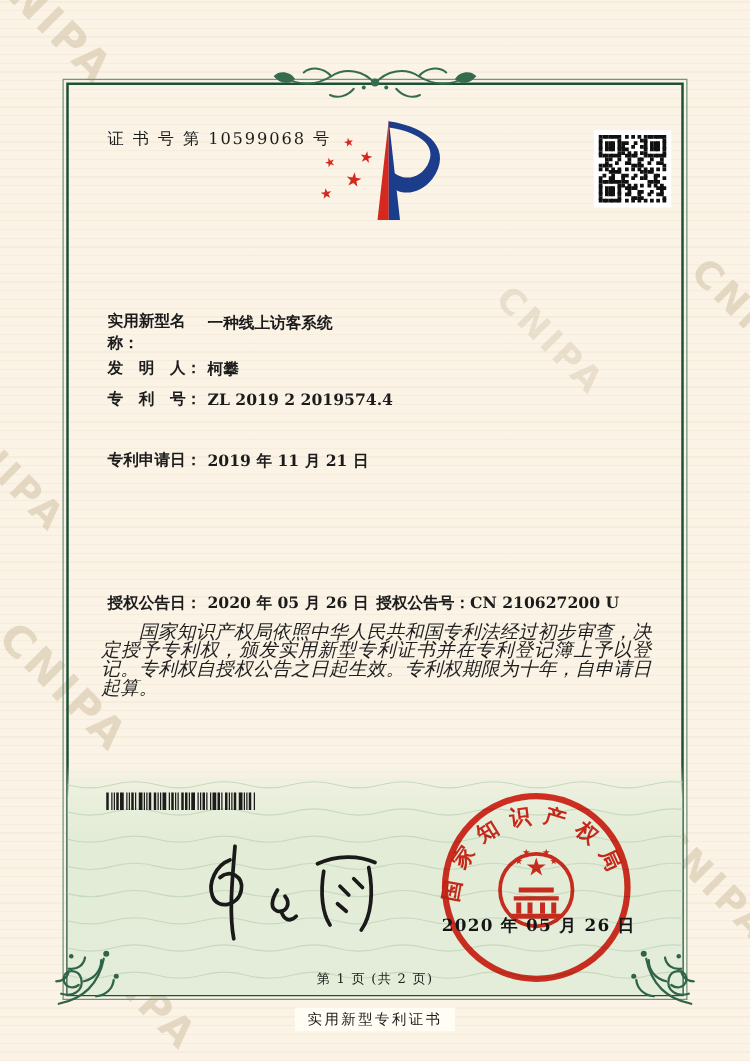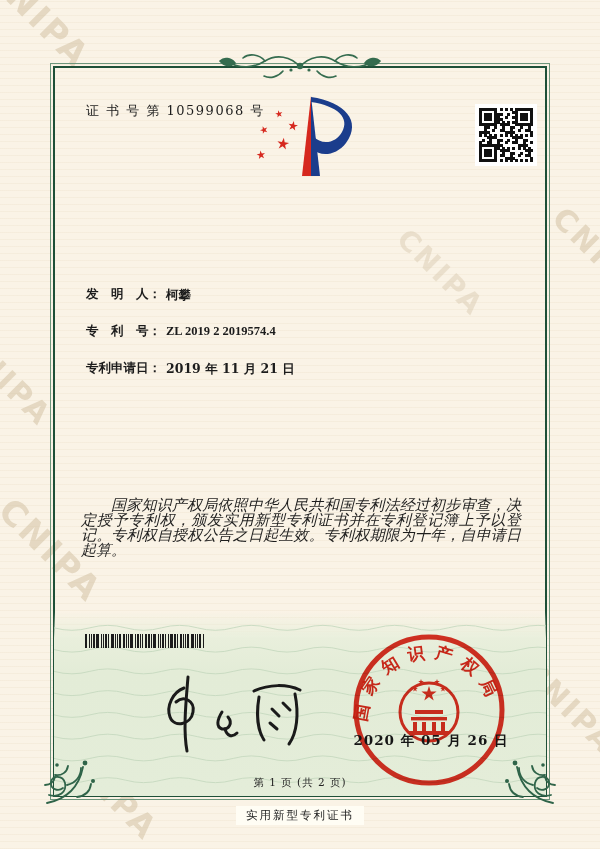--- a/index.html
+++ b/index.html
@@ -411,28 +411,34 @@
         <div style="left: 25.7143px; top: 51.4286px; width: 3px; height: 3px;"></div>
         <div style="left: 30.8571px; top: 51.4286px; width: 3px; height: 3px;"></div>
         <div style="left: 36px; top: 51.4286px; width: 3px; height: 3px;"></div>
         <div style="left: 41.1429px; top: 51.4286px; width: 3px; height: 3px;"></div>
         <div style="left: 46.2857px; top: 51.4286px; width: 3px; height: 3px;"></div>
         <div style="left: 51.4286px; top: 51.4286px; width: 3px; height: 3px;"></div>
       </div>
     </div>
 
 
+  <div class="frow" style="top:185px;">
+    <span class="flabel">实用新型名称：</span><span class="fvalue">一种线上访客系统</span>
+  </div>
   <div class="frow" style="top:222px;">
     <span class="flabel">发　明　人：</span><span class="fvalue">柯攀</span>
   </div>
-  <div class="frow" style="top:259px;font-family:Liberation Serif, serif;">
+  <div class="frow" style="top:247px;">
     <span class="flabel">专　利　号：</span><span class="fvalue">ZL 2019 2 2019574.4</span>
   </div>
   <div class="frow" style="top:296px;">
     <span class="flabel">专利申请日：</span><span class="fvalue">2019 年 11 月 21 日</span>
+  </div>
+  <div class="frow" style="top:410px;">
+    <span class="flabel">授权公告日：</span><span class="gv1">2020 年 05 月 26 日</span><span>授权公告号：</span><span>CN 210627200 U</span>
   </div>
 
   <div class="paras">
     <p>国家知识产权局依照中华人民共和国专利法经过初步审查，决定授予专利权，颁发实用新型专利证书并在专利登记簿上予以登记。专利权自授权公告之日起生效。专利权期限为十年，自申请日起算。</p>
   </div>
 
   <div class="barcode" id="barcode"><span style="width: 2px; margin-right: 2px;"></span><span style="width: 1px; margin-right: 1px;"></span><span style="width: 1px; margin-right: 1px;"></span><span style="width: 2px; margin-right: 1px;"></span><span style="width: 3px; margin-right: 2px;"></span><span style="width: 1px; margin-right: 1px;"></span><span style="width: 1px; margin-right: 1px;"></span><span style="width: 2px; margin-right: 1px;"></span><span style="width: 1px; margin-right: 2px;"></span><span style="width: 3px; margin-right: 1px;"></span><span style="width: 1px; margin-right: 1px;"></span><span style="width: 1px; margin-right: 1px;"></span><span style="width: 2px; margin-right: 2px;"></span><span style="width: 2px; margin-right: 1px;"></span><span style="width: 1px; margin-right: 1px;"></span><span style="width: 1px; margin-right: 1px;"></span><span style="width: 3px; margin-right: 2px;"></span><span style="width: 1px; margin-right: 1px;"></span><span style="width: 2px; margin-right: 1px;"></span><span style="width: 1px; margin-right: 1px;"></span><span style="width: 1px; margin-right: 2px;"></span><span style="width: 2px; margin-right: 1px;"></span><span style="width: 2px; margin-right: 1px;"></span><span style="width: 1px; margin-right: 1px;"></span><span style="width: 3px; margin-right: 2px;"></span><span style="width: 1px; margin-right: 1px;"></span><span style="width: 1px; margin-right: 1px;"></span><span style="width: 2px; margin-right: 1px;"></span><span style="width: 1px; margin-right: 2px;"></span><span style="width: 1px; margin-right: 1px;"></span><span style="width: 3px; margin-right: 1px;"></span><span style="width: 2px; margin-right: 1px;"></span><span style="width: 1px; margin-right: 2px;"></span><span style="width: 2px; margin-right: 1px;"></span><span style="width: 1px; margin-right: 1px;"></span><span style="width: 1px; margin-right: 1px;"></span><span style="width: 2px; margin-right: 2px;"></span><span style="width: 3px; margin-right: 1px;"></span><span style="width: 1px; margin-right: 1px;"></span><span style="width: 1px; margin-right: 1px;"></span><span style="width: 2px; margin-right: 2px;"></span><span style="width: 1px; margin-right: 1px;"></span></div>
 
 
   <svg class="sig" viewBox="0 0 175 85">

